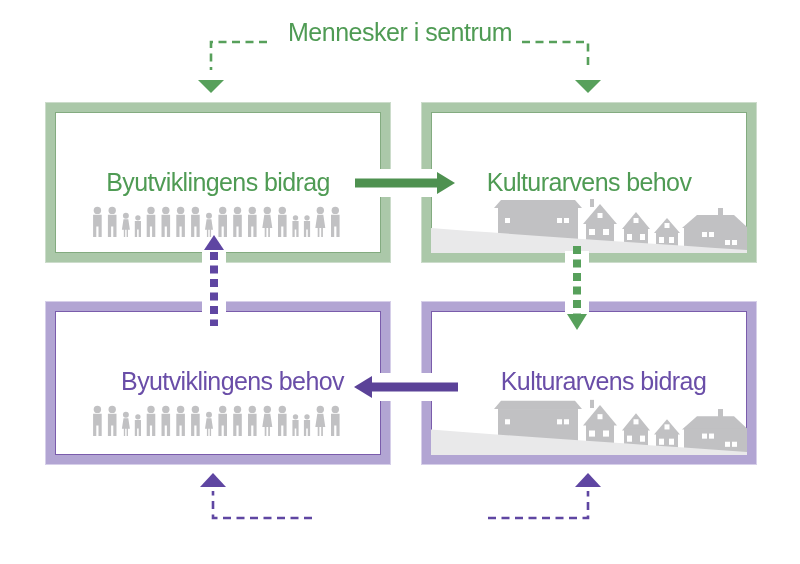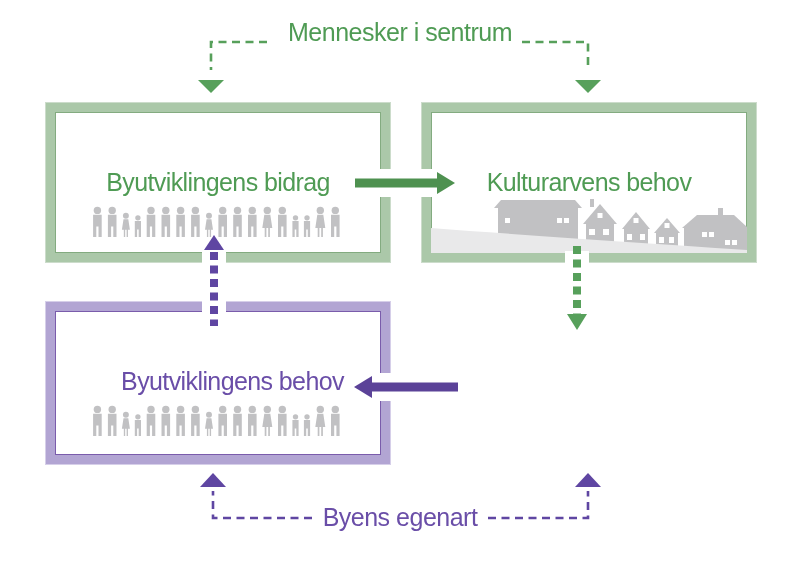--- a/index.html
+++ b/index.html
@@ -92,21 +92,20 @@
         <rect x="301" y="128" width="5" height="5"></rect>
       </g>
       <path class="ground" d="M0,116 C 90,123 200,130 316,138 L316,141 L0,141 Z"></path>
     </g>
   </defs>
 </svg>
 
 <div class="canvas">
 
   <div class="label" id="label-top">Mennesker i sentrum</div>
-  <div class="label" id="label-bottom">Byens egenart</div>
 
   <div class="box green" id="box-tr">
     <svg class="houses-svg" viewBox="0 0 316 141" preserveAspectRatio="none">
         <use href="#houses-g"></use>
       </svg>
     <div class="box-title">Kulturarvens behov</div>
   </div>
 
   <div class="box green" id="box-tl">
     <div class="box-title">Byutviklingens bidrag</div>
@@ -257,20 +256,26 @@
           <circle cx="0" cy="-26.6" r="3.7"></circle>
           <path d="M-3-22.3H3L5-9H2.6V0H0.9V-9H-0.9V0H-2.6V-9H-5Z"></path>
         </g>
         <g transform="translate(251.3,33) scale(1)">
           <circle cx="0" cy="-26.6" r="3.7"></circle>
           <path d="M-4.3-22.3H4.3V0H1.1V-10.5H-1.1V0H-4.3Z"></path>
         </g>
       </svg>
   </div>
 
+  <div class="box purple" id="box-br">
+    <svg class="houses-svg" viewBox="0 0 316 141" preserveAspectRatio="none">
+        <use href="#houses-g"></use>
+      </svg>
+    <div class="box-title">Kulturarvens bidrag</div>
+  </div>
 
   <div class="gap" id="gap-tl-right"></div>
   <div class="gap" id="gap-tr-left"></div>
   <div class="gap" id="gap-bl-right"></div>
   <div class="gap" id="gap-br-left"></div>
   <div class="gap" id="gap-tl-bottom"></div>
   <div class="gap" id="gap-bl-top"></div>
   <div class="gap" id="gap-tr-bottom"></div>
   <div class="gap" id="gap-br-top"></div>
 

